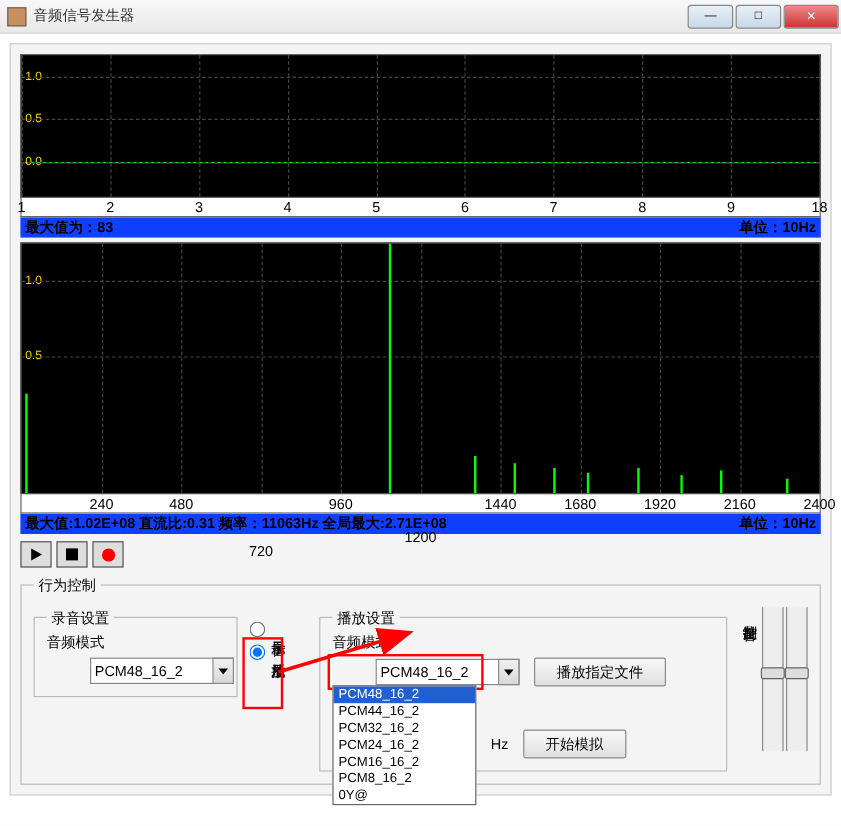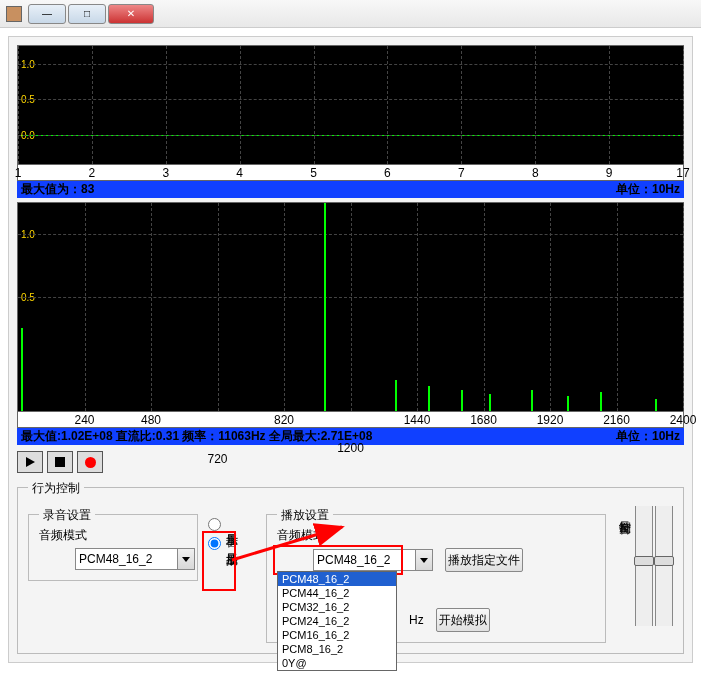--- a/index.html
+++ b/index.html
@@ -54,31 +54,32 @@
 label.lbl { display:block; margin-bottom:4px; }
 select.combo, .combo-fake { width: 120px; height: 22px; border:1px solid #888; background:#fff; font-size:12px; padding-left:3px; }
 .combo-wrap { position:relative; display:inline-block;padding-left:36px; }
 .combo-fake { display:flex; align-items:center; }
 .combo-btn { position:absolute; right:0; top:0; width:18px; height:22px; border:1px solid #888; background:linear-gradient(#f0f0f0,#d8d8d8); display:flex; align-items:center; justify-content:center; cursor:pointer; }
 .combo-btn::after { content:""; width:0;height:0;border-left:4px solid transparent;border-right:4px solid transparent;border-top:5px solid #000; }
 .dropdown { position:absolute; top:22px; left:0; width:120px; background:#fff; border:1px solid #666; z-index:100; }
 .dropdown .opt { padding:1px 4px; font-size:11px; cursor:pointer; }
 .dropdown .opt.sel { background:#2060d0; color:#fff; }
 
-button.btn { height:24px; padding:0 2px; border:1px solid #888; background:linear-gradient(#f8f8f8,#e0e0e0); cursor:pointer; border-radius:2px; font-size:12px; }
+button.btn { height:24px; padding:0 18px; border:1px solid #888; background:linear-gradient(#f8f8f8,#e0e0e0); cursor:pointer; border-radius:2px; font-size:12px; }
 .slider-h { width:120px; }
 
 .redbox { position:absolute; border:2px solid #f00; pointer-events:none; }
 .arrow-svg { position:absolute; pointer-events:none; }
 </style>
 </head>
 <body>
 
 <div class="titlebar">
   <div class="icon"></div>
+  <div class="title">音频信号发生器</div>
   <div class="winbtn min">—</div>
   <div class="winbtn max">□</div>
   <div class="winbtn close">✕</div>
 </div>
 
 <div class="client">
   <div class="outer-panel">
 
     <div class="plot top" id="plot1">
       <div class="gline" style="top:75%;"></div>
@@ -102,21 +103,21 @@
     <div class="axis-x" id="axis1">
         <span style="left: 0%;">1</span>
         <span style="left: 11.1111%;">2</span>
         <span style="left: 22.2222%;">3</span>
         <span style="left: 33.3333%;">4</span>
         <span style="left: 44.4444%;">5</span>
         <span style="left: 55.5556%;">6</span>
         <span style="left: 66.6667%;">7</span>
         <span style="left: 77.7778%;">8</span>
         <span style="left: 88.8889%;">9</span>
-        <span style="left: 100%;">17</span>
+        <span style="left: 100%;">18</span>
       </div>
     <div class="statusbar">
       <span>最大值为：83</span>
       <span class="sp"></span>
       <span>单位：10Hz</span>
     </div>
 
     <div class="plot bottom" id="plot2">
         <div class="ylab" style="top: 15%;">1.0</div>
         <div class="grid-h" style="top: 15%;"></div>
@@ -140,21 +141,21 @@
         <div class="spike" style="left: 70.8333%; height: 8%;"></div>
         <div class="spike" style="left: 77.0833%; height: 10%;"></div>
         <div class="spike" style="left: 82.5%; height: 7%;"></div>
         <div class="spike" style="left: 87.5%; height: 9%;"></div>
         <div class="spike" style="left: 95.8333%; height: 6%;"></div>
       </div>
     <div class="axis-x" id="axis2">
         <span style="left: 10%;">240</span>
         <span style="left: 20%;">480</span>
         <span style="left: 30%; margin-top: 39px;">720</span>
-        <span style="left: 40%;">820</span>
+        <span style="left: 40%;">960</span>
         <span style="left: 50%; margin-top: 28px;">1200</span>
         <span style="left: 60%;">1440</span>
         <span style="left: 70%;">1680</span>
         <span style="left: 80%;">1920</span>
         <span style="left: 90%;">2160</span>
         <span style="left: 100%;">2400</span>
       </div>
     <div class="statusbar">
       <span>最大值:1.02E+08</span>&nbsp;
       <span>直流比:0.31</span>&nbsp;

